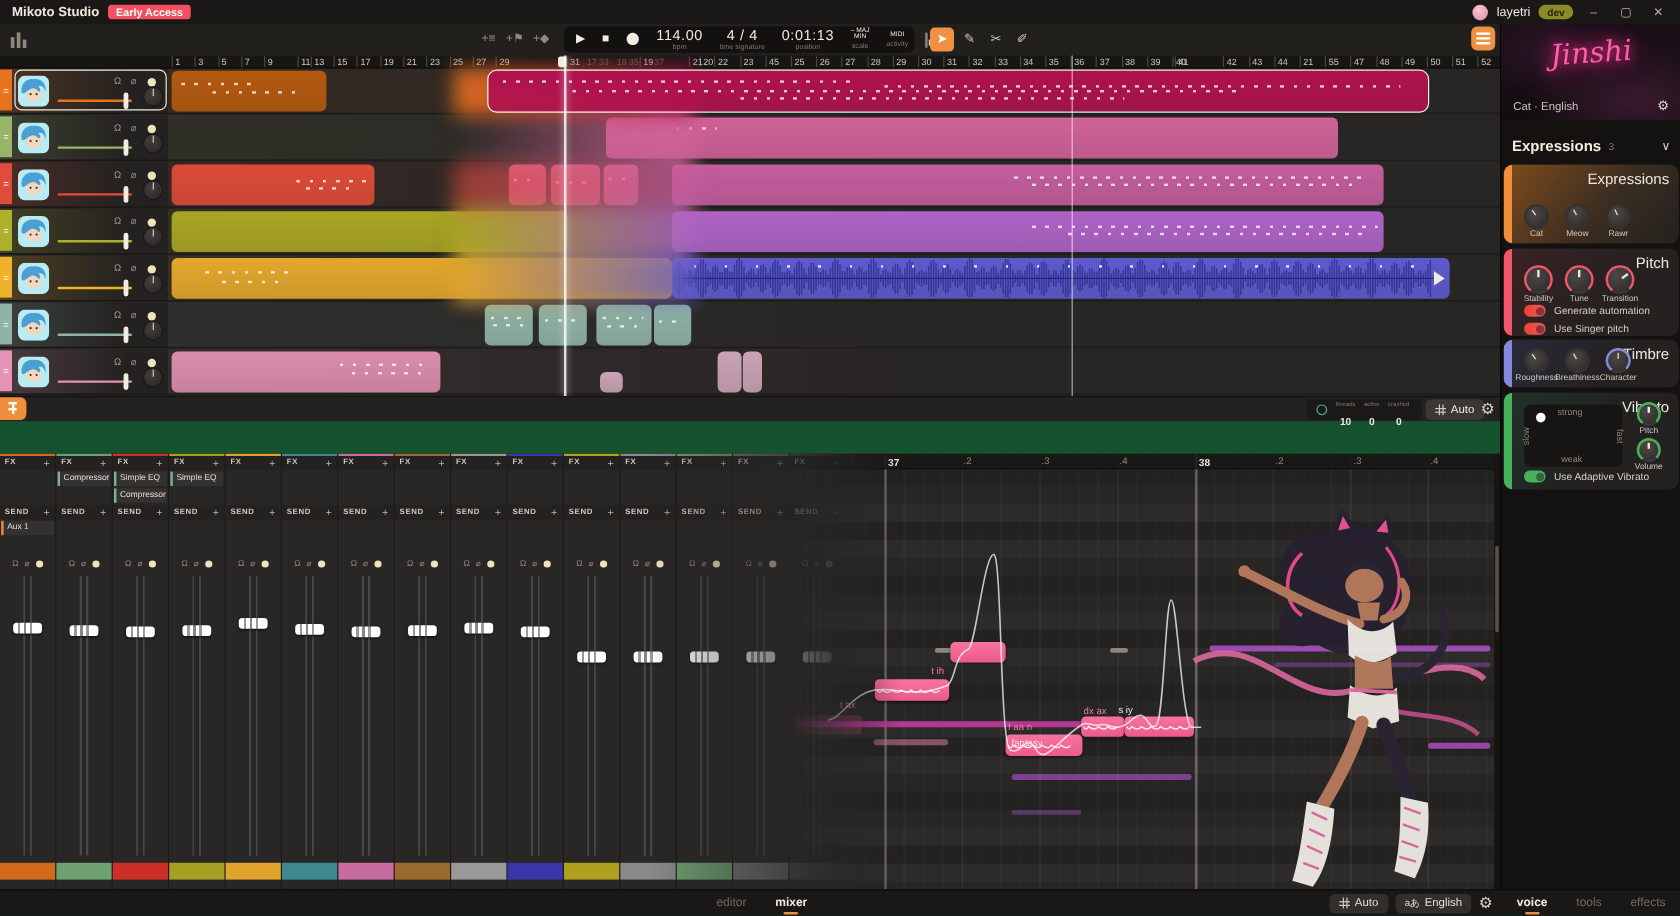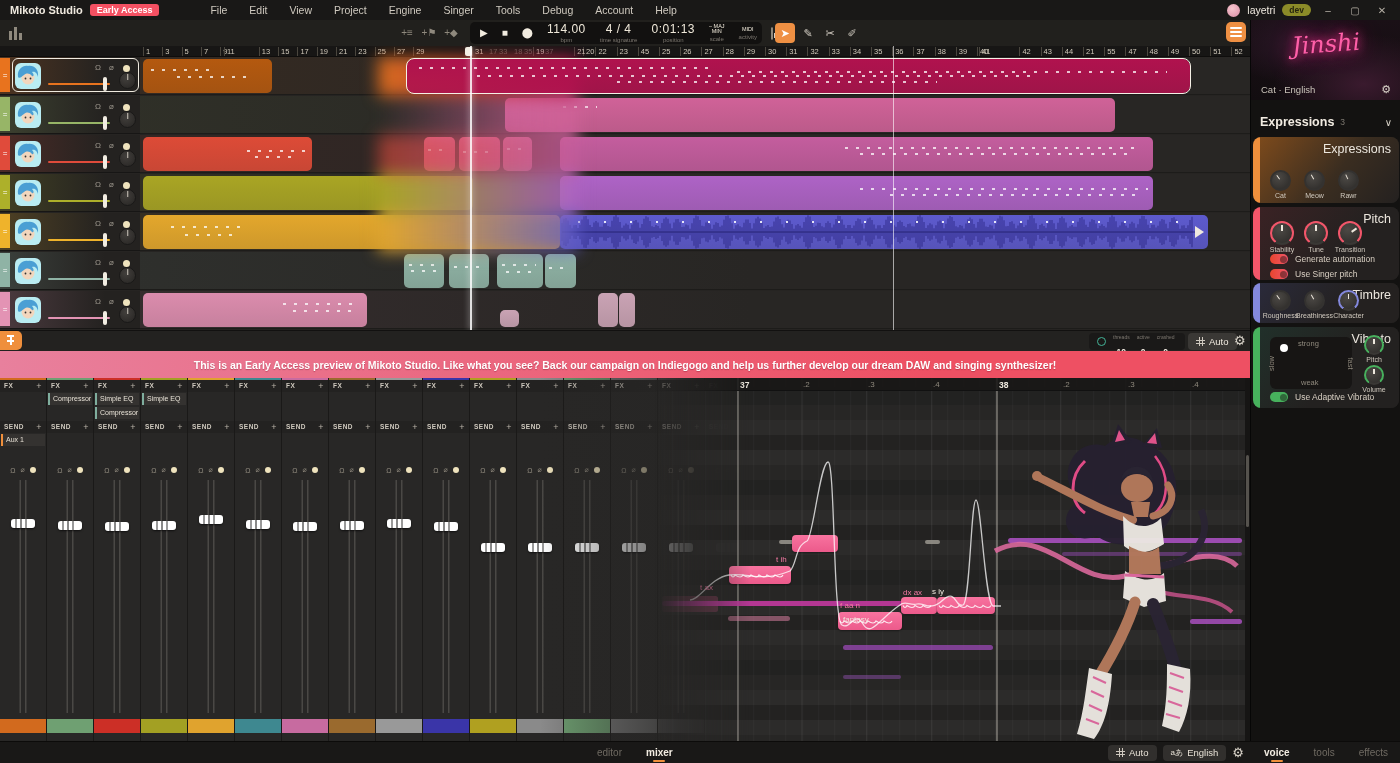--- a/index.html
+++ b/index.html
@@ -168,32 +168,20 @@
   #vib-dot{position:absolute;left:10px;top:7px;width:8px;height:8px;border-radius:50%;background:#fff;}
   #char-art{position:absolute;left:985px;top:38px;width:265px;height:330px;z-index:4;opacity:.96;pointer-events:none;}
 </style>
 </head>
 <body>
 <div id="app">
 
 <div id="topbar">
   <span id="logo">Mikoto Studio</span>
   <span id="ea-badge">Early Access</span>
-  <div id="menubar">
-        <div class="menu-item">File</div>
-        <div class="menu-item">Edit</div>
-        <div class="menu-item">View</div>
-        <div class="menu-item">Project</div>
-        <div class="menu-item">Engine</div>
-        <div class="menu-item">Singer</div>
-        <div class="menu-item">Tools</div>
-        <div class="menu-item">Debug</div>
-        <div class="menu-item">Account</div>
-        <div class="menu-item">Help</div>
-      </div>
   <div id="topbar-right">
     <span id="avatar"></span>
     <span id="username">layetri</span>
     <span id="dev-badge">dev</span>
     <span class="wc">–</span>
     <span class="wc">▢</span>
     <span class="wc">✕</span>
   </div>
 </div>
 
@@ -455,21 +443,21 @@
         <div style="background: linear-gradient(90deg, rgba(169, 165, 36, 0.9), rgba(174, 99, 198, 0.85));"></div>
         <div style="background: linear-gradient(90deg, rgba(227, 167, 44, 0.9), rgba(93, 90, 206, 0.8));"></div>
       </div>
   <div id="ruler">
         <div id="ruler-head"></div>
         <div class="rl" style="left: 143px;">1</div>
         <div class="rl" style="left: 162.3px;">3</div>
         <div class="rl" style="left: 181.6px;">5</div>
         <div class="rl" style="left: 200.9px;">7</div>
         <div class="rl" style="left: 220.2px;">9</div>
-        <div class="rl" style="left: 224px;">11</div>
+        <div class="rl" style="left: 248px;">11</div>
         <div class="rl" style="left: 258.8px;">13</div>
         <div class="rl" style="left: 278.1px;">15</div>
         <div class="rl" style="left: 297.4px;">17</div>
         <div class="rl" style="left: 316.7px;">19</div>
         <div class="rl" style="left: 336px;">21</div>
         <div class="rl" style="left: 355.3px;">23</div>
         <div class="rl" style="left: 374.6px;">25</div>
         <div class="rl" style="left: 393.9px;">27</div>
         <div class="rl" style="left: 413.2px;">29</div>
         <div class="rl" style="left: 472px;">31</div>
@@ -530,23 +518,20 @@
     <span class="stat"><span class="l">active</span><br><span class="v">0</span></span>
     <span class="stat"><span class="l">crashed</span><br><span class="v">0</span></span>
   </div>
   <div id="auto-btn">
         <span class="grid-ico"></span>
         <span>Auto</span>
       </div>
   <span class="gear abs" style="left:1234px;top:3px">⚙</span>
 </div>
 
-<div id="banner">
-  <span>This is an Early Access preview of Mikoto Studio. Like what you see? Back our campaign on Indiegogo and help us further develop our dream DAW and singing synthesizer!</span>
-</div>
 
 <div id="bottom">
   <div id="mixer">
         <div class="strip" style="left: 0px;">
           <div class="cline" style="background: rgb(210, 106, 30);"></div>
           <div class="srow" style="top: 2px;">FX<div class="plus">+</div></div>
           <div class="srow" style="top: 43px;">SEND<div class="plus">+</div></div>
           <div class="chip aux" style="top: 56px;">Aux 1</div>
           <div class="sicons">
             <div>Ω</div>

